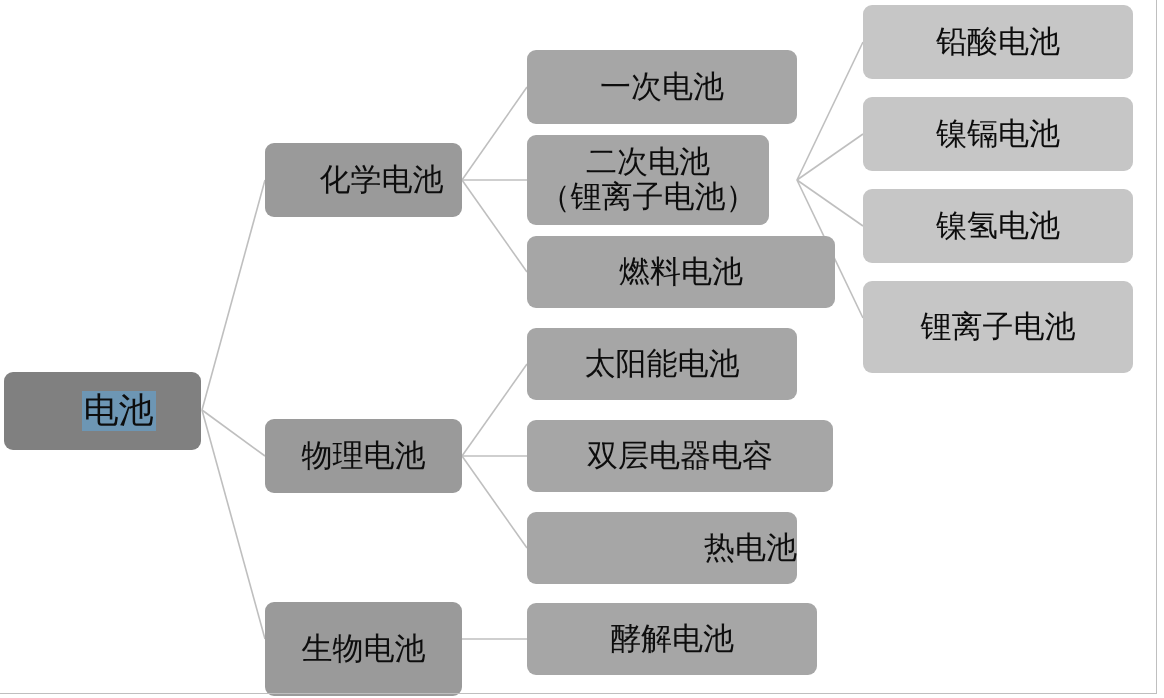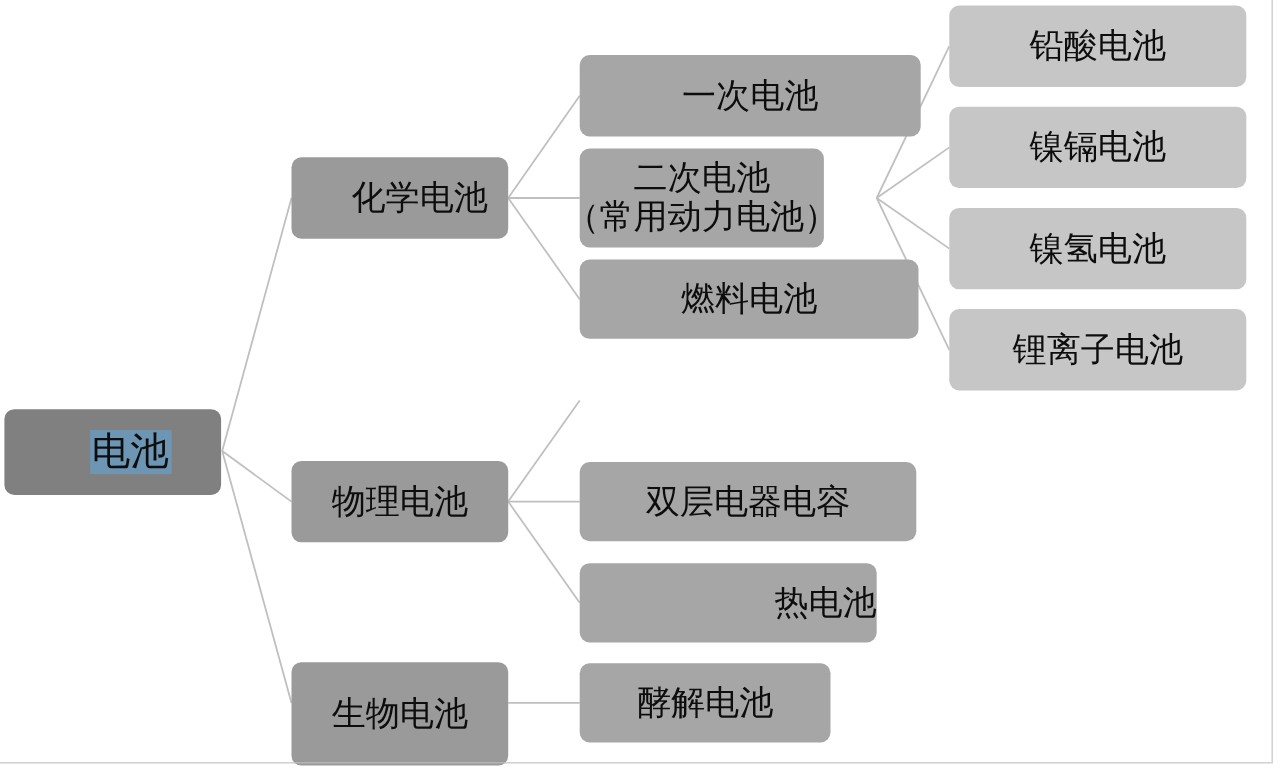--- a/index.html
+++ b/index.html
@@ -117,58 +117,61 @@
   </div>
 
   <div class="node lvl-2" style="left:265px; top:419px; width:197px; height:74px;">
     <span class="node-text line">物理电池</span>
   </div>
 
   <div class="node lvl-2" style="left:265px; top:602px; width:197px; height:94px;">
     <span class="node-text line">生物电池</span>
   </div>
 
-  <div class="node lvl-3" style="left:527px; top:50px; width:310px; height:74px;">
+  <div class="node lvl-3" style="left:527px; top:50px; width:270px; height:74px;">
     <span class="node-text line">一次电池</span>
   </div>
 
-  <div class="node lvl-3" style="left:527px; top:135px; width:222px; height:90px;align-items:center;">
+  <div class="node lvl-3" style="left:527px; top:135px; width:242px; height:90px;align-items:center;">
     <span class="node-text line">二次电池</span>
-    <span class="node-text line">（常用动力电池）</span>
+    <span class="node-text line">（锂离子电池）</span>
   </div>
 
   <div class="node lvl-3" style="left:527px; top:236px; width:308px; height:72px;">
     <span class="node-text line">燃料电池</span>
   </div>
 
+  <div class="node lvl-3" style="left:527px; top:328px; width:270px; height:72px;">
+    <span class="node-text line">太阳能电池</span>
+  </div>
 
   <div class="node lvl-3" style="left:527px; top:420px; width:306px; height:72px;">
     <span class="node-text line">双层电器电容</span>
   </div>
 
   <div class="node lvl-3" style="left:527px; top:512px; width:270px; height:72px;align-items:flex-end;">
     <span class="node-text line">热电池</span>
   </div>
 
-  <div class="node lvl-3" style="left:527px; top:603px; width:228px; height:72px;">
+  <div class="node lvl-3" style="left:527px; top:603px; width:290px; height:72px;">
     <span class="node-text line">酵解电池</span>
   </div>
 
   <div class="node lvl-4" style="left:863px; top:5px; width:270px; height:74px;">
     <span class="node-text line">铅酸电池</span>
   </div>
 
   <div class="node lvl-4" style="left:863px; top:97px; width:270px; height:74px;">
     <span class="node-text line">镍镉电池</span>
   </div>
 
   <div class="node lvl-4" style="left:863px; top:189px; width:270px; height:74px;">
     <span class="node-text line">镍氢电池</span>
   </div>
 
-  <div class="node lvl-4" style="left:863px; top:281px; width:270px; height:74px;">
+  <div class="node lvl-4" style="left:863px; top:281px; width:270px; height:92px;">
     <span class="node-text line">锂离子电池</span>
   </div>
 
   <div class="page-rule-right"></div>
   <div class="page-rule-bottom"></div>
 
 </div>
 
 </body></html>

